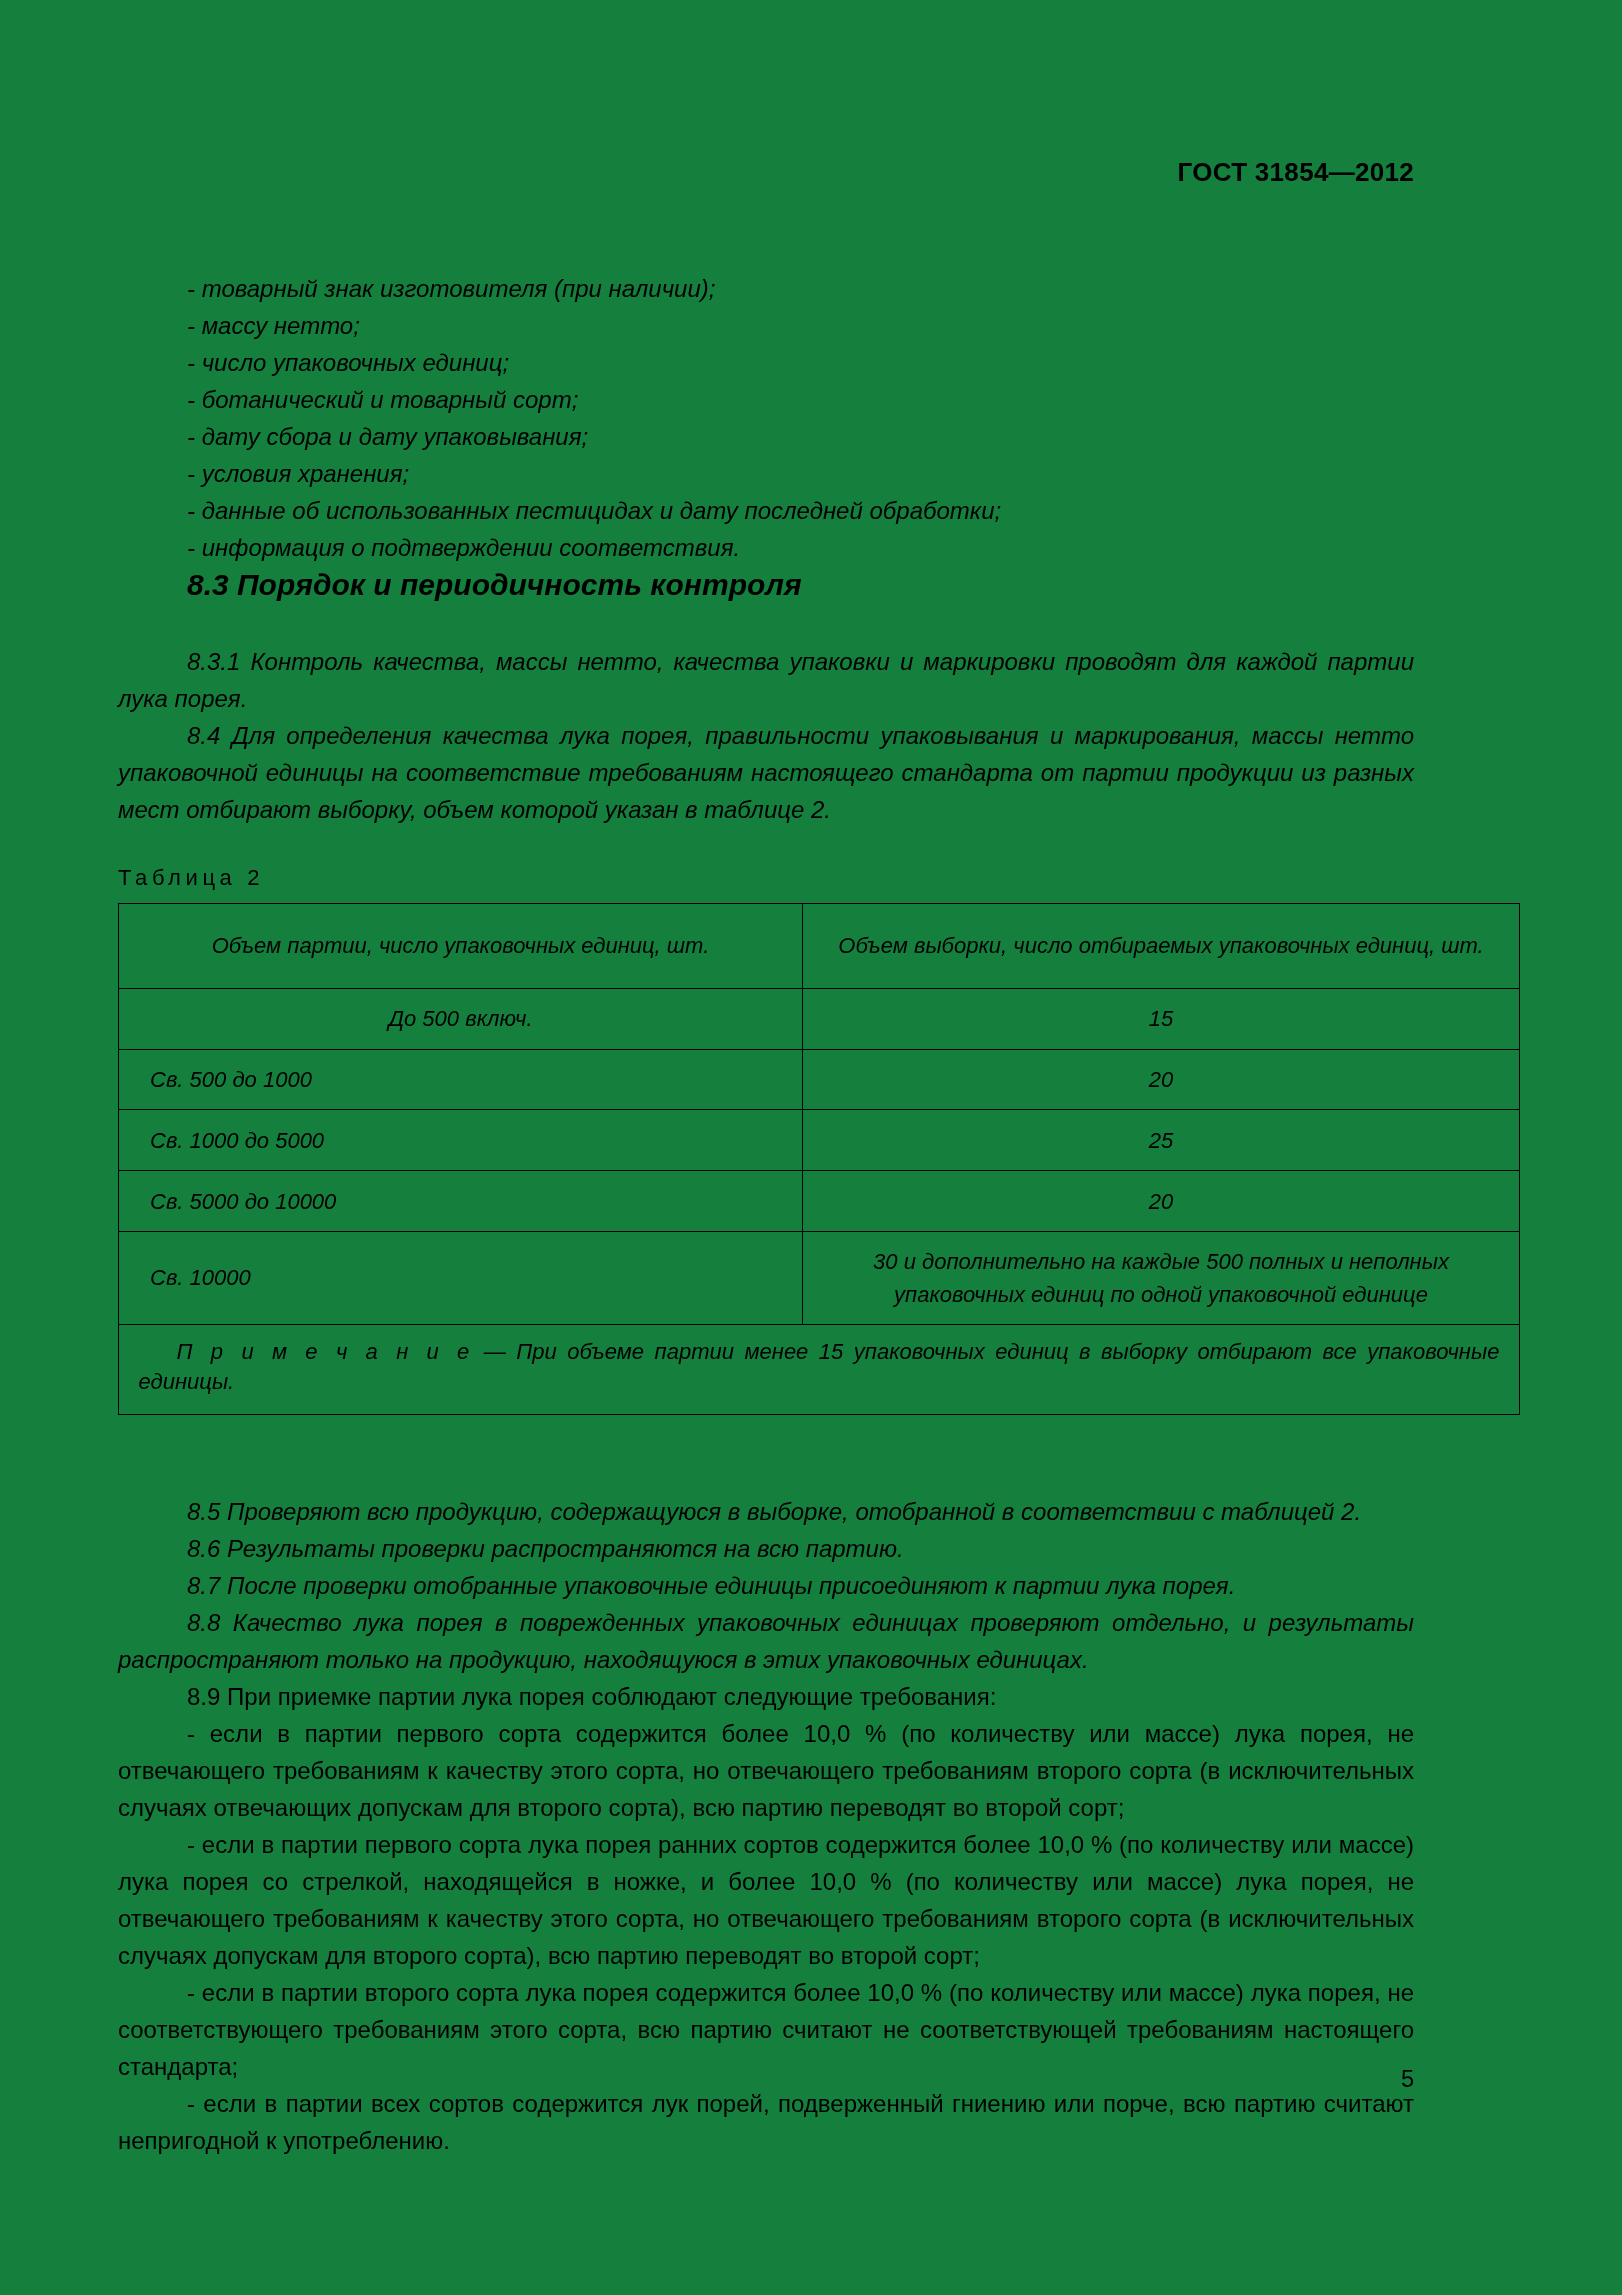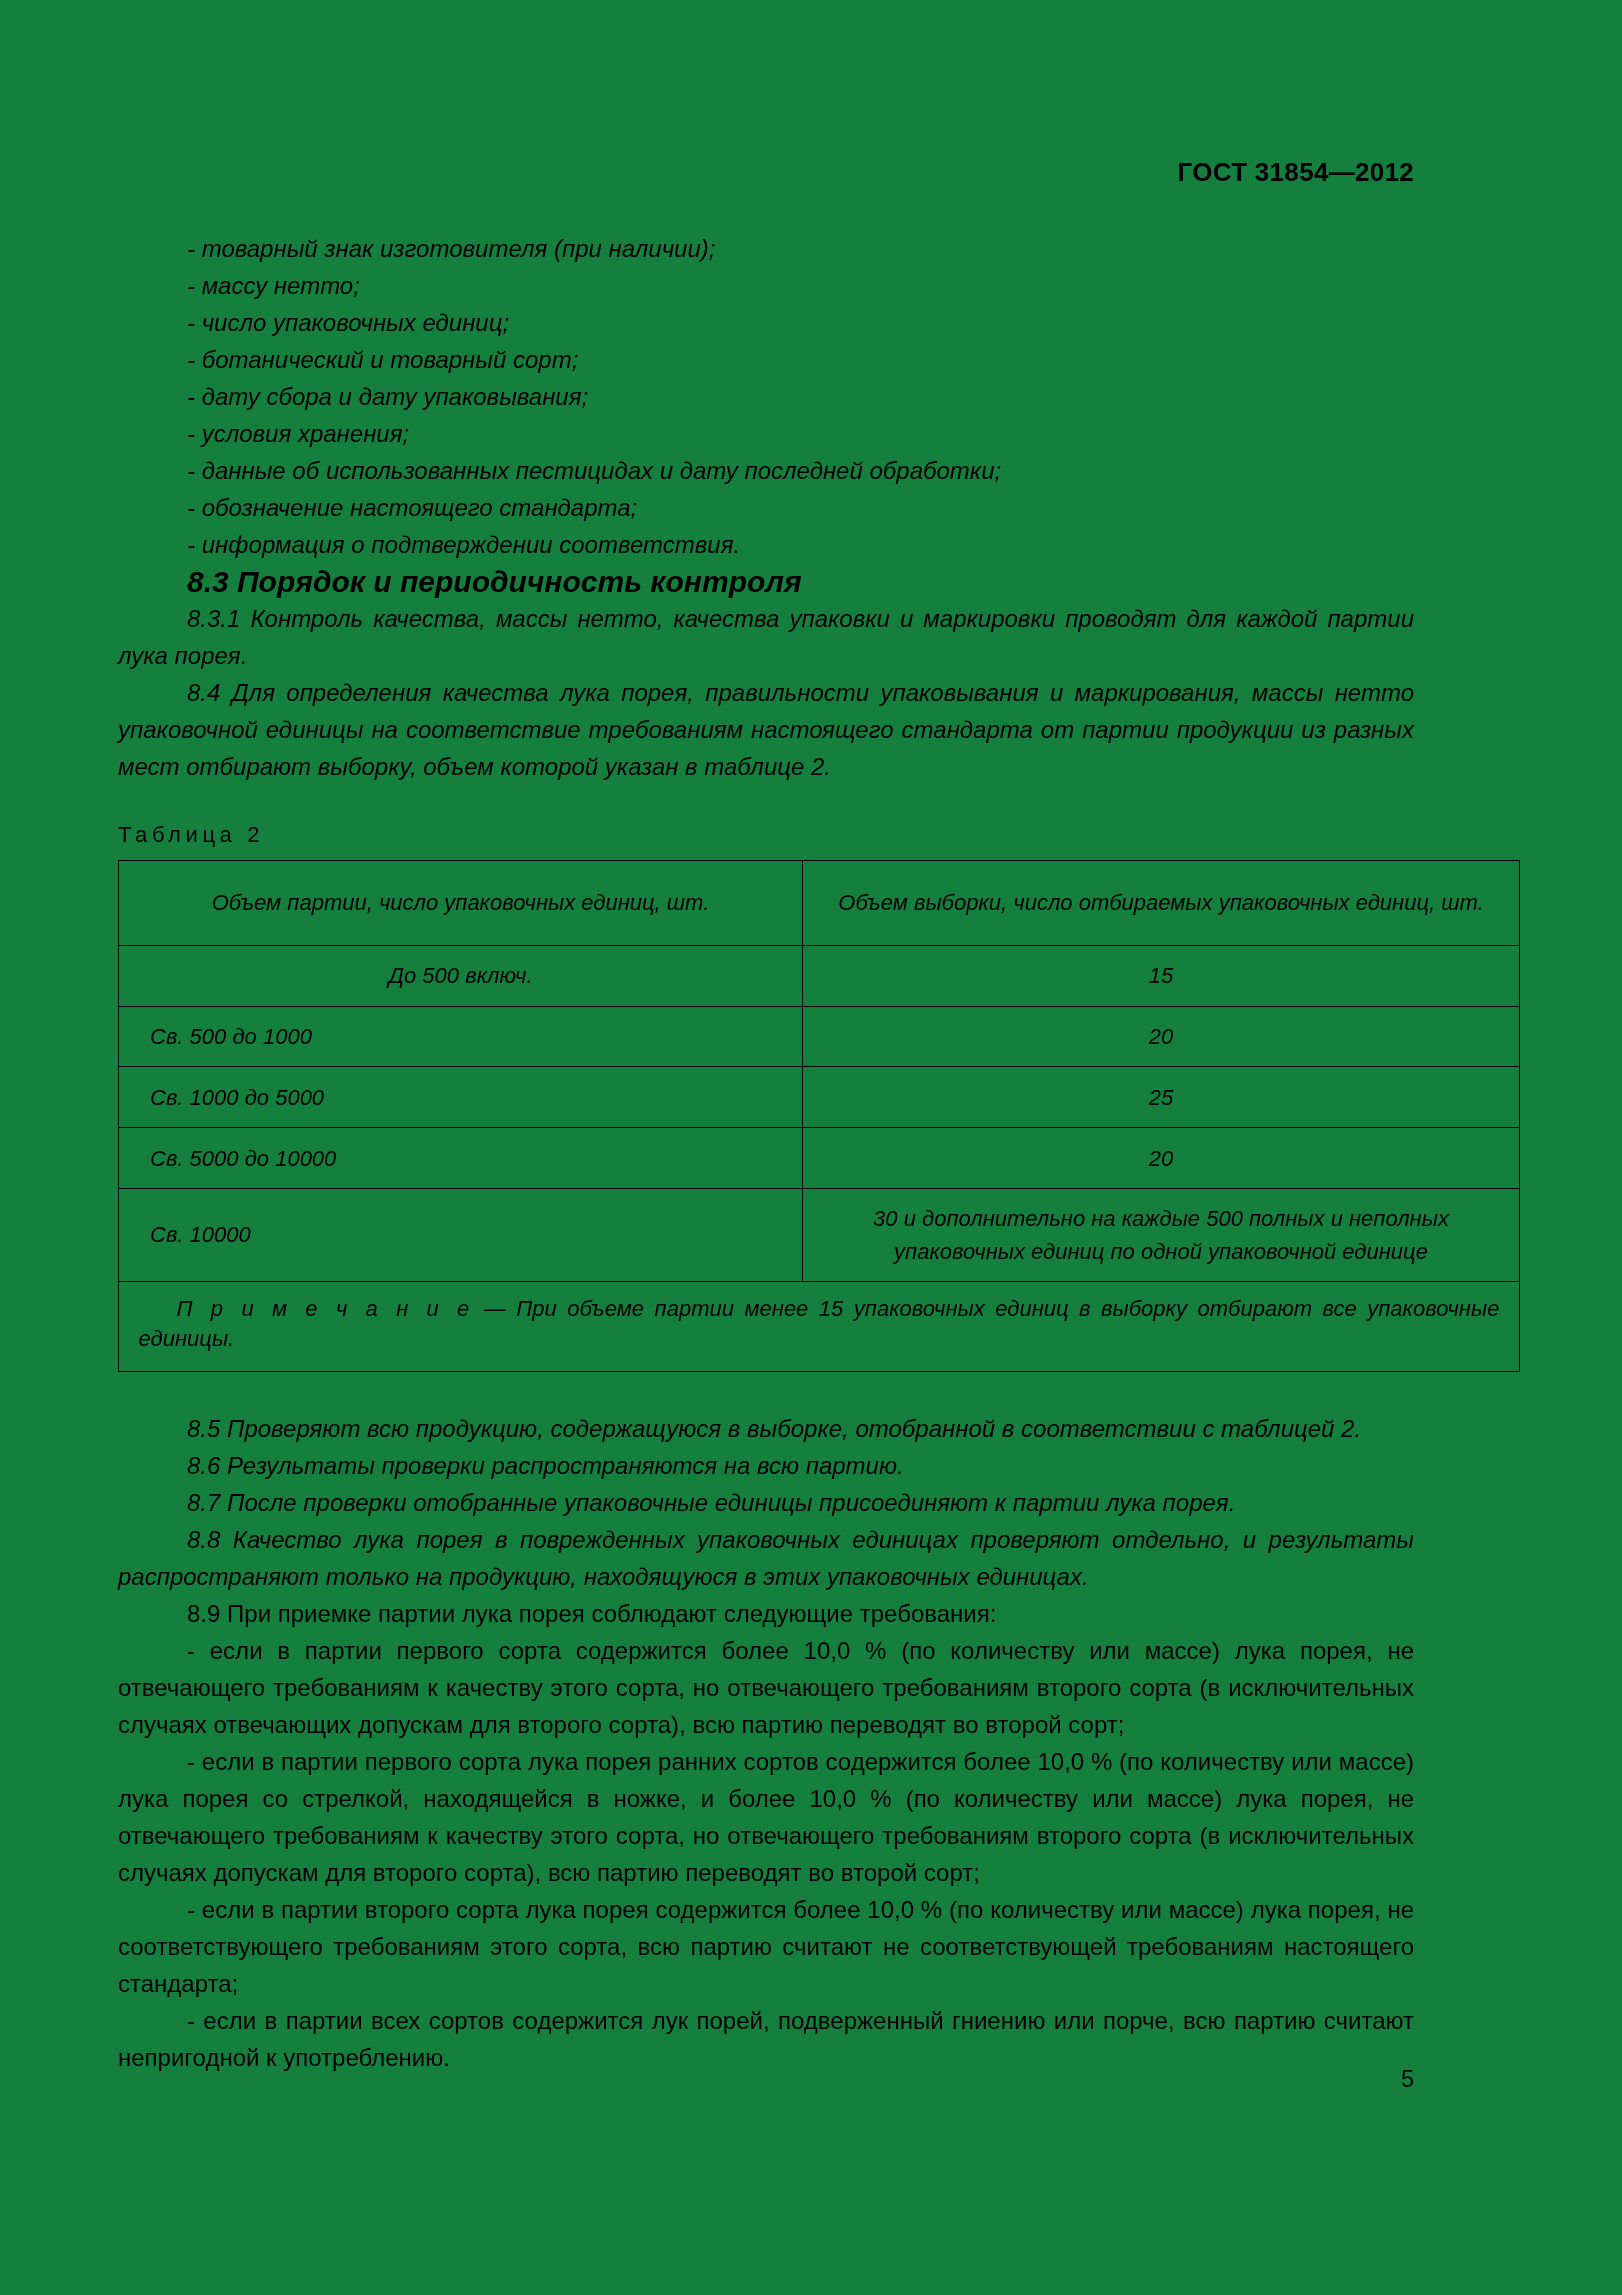--- a/index.html
+++ b/index.html
@@ -36,20 +36,21 @@
     left: 118px;
     top: 230px;
     width: 1296px;
   }
 
   
   .italic-block {
     font-style: italic;
     font-size: 24px;
     line-height: 37px;
+    margin-top: 40px;
   }
   .upright-block {
     font-size: 24px;
     line-height: 37px;
   }
 
   .dash-item {
     padding-left: 69px;
     text-indent: 0;
     margin: 0;
@@ -146,21 +147,20 @@
   <div class="content">
 
     <div class="italic-block">
       <p class="dash-item">- товарный знак изготовителя (при наличии);</p>
       <p class="dash-item">- массу нетто;</p>
       <p class="dash-item">- число упаковочных единиц;</p>
       <p class="dash-item">- ботанический и товарный сорт;</p>
       <p class="dash-item">- дату сбора и дату упаковывания;</p>
       <p class="dash-item">- условия хранения;</p>
       <p class="dash-item">- данные об использованных пестицидах и дату последней обработки;</p>
-      <p class="dash-item">- обозначение настоящего стандарта;</p>
       <p class="dash-item">- информация о подтверждении соответствия.</p>
     </div>
 
     <p class="heading">8.3  Порядок и периодичность контроля</p>
 
     <div class="italic-block">
       <p class="para last-line-left">8.3.1  Контроль качества, массы нетто, качества упаковки и маркировки проводят для каждой партии лука порея.</p>
       <p class="para last-line-left">8.4  Для определения качества лука порея, правильности упаковывания и маркирования, массы нетто упаковочной единицы на соответствие требованиям настоящего стандарта от партии продукции из разных мест отбирают выборку, объем которой указан в таблице 2.</p>
     </div>
 

